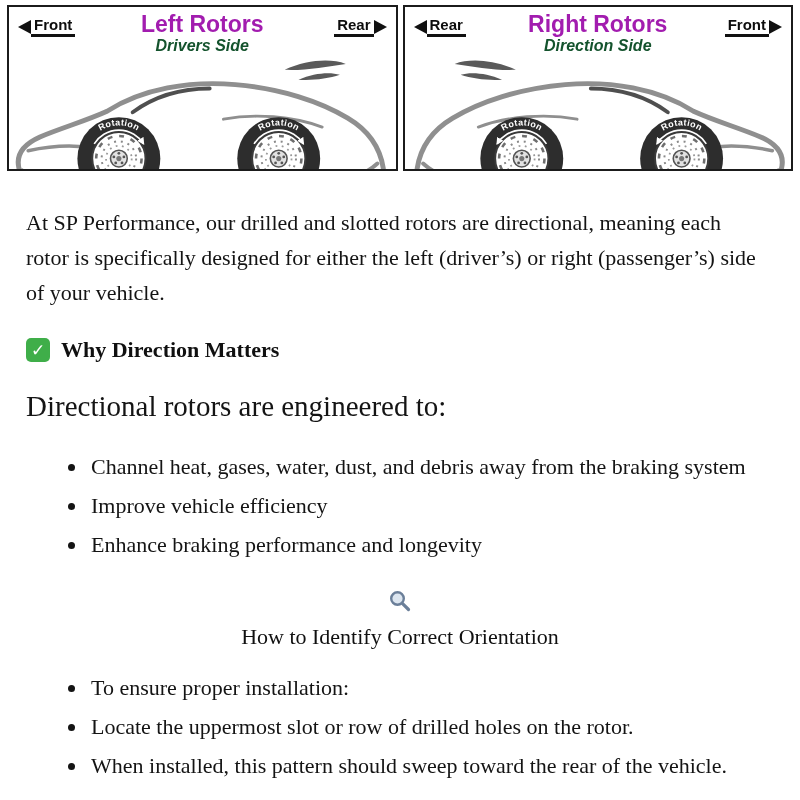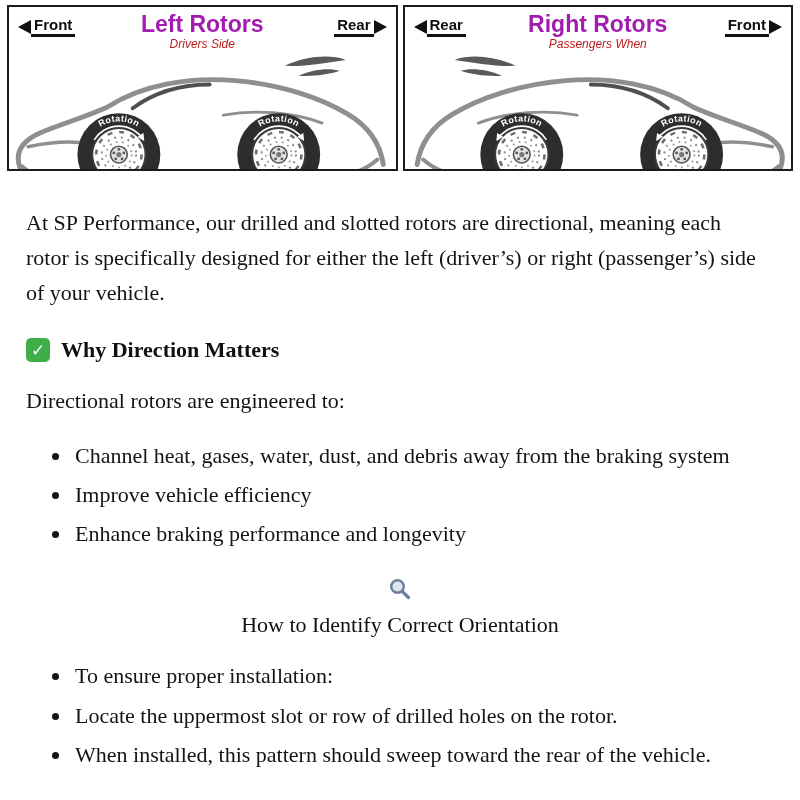--- a/index.html
+++ b/index.html
@@ -3,39 +3,39 @@
 <meta charset="utf-8">
 <style>
   html,body{margin:0;padding:0;background:#fff;}
   body{width:800px;color:#141414;font-family:"Liberation Serif",serif;}
 
   
   .diagram{display:flex;gap:5px;padding:5px 7px 0;}
   .panel{flex:1;border:2px solid #1b1b1b;background:#fff;position:relative;height:166px;box-sizing:border-box;overflow:hidden;}
   .panel-header{text-align:center;padding-top:5px;}
   .panel-title{font-family:"Liberation Sans",sans-serif;font-weight:bold;font-size:23px;line-height:1.05;color:#a21caf;}
-  .panel-subtitle{font-family:"Liberation Sans",sans-serif;font-weight:normal;font-style:italic;font-size:12px;color:#b91c1c;margin-top:1px;}
+  .panel-subtitle{font-family:"Liberation Sans",sans-serif;font-weight:bold;font-style:italic;font-size:16px;color:#14532d;margin-top:1px;}
   .dir-arrow{position:absolute;top:10px;display:flex;align-items:center;}
   .dir-arrow.left{left:9px;}
   .dir-arrow.right{right:9px;}
   .dir-arrow .lbl{font-family:"Liberation Sans",sans-serif;font-weight:bold;font-size:15px;line-height:1;border-bottom:3px solid #111;padding:0 3px 2px;color:#0d0d0d;}
   .tri{width:0;height:0;border-top:7px solid transparent;border-bottom:7px solid transparent;}
   .tri-l{border-right:13px solid #111;}
   .tri-r{border-left:13px solid #111;}
   .car-svg{display:block;width:100%;height:148px;margin-top:1px;}
   .rot-text{font-family:"Liberation Sans",sans-serif;font-size:9px;font-weight:bold;fill:#fff;letter-spacing:.4px;}
 
   
   .content{padding:16px 26px 30px;}
   .intro{font-size:22px;line-height:1.6;margin:18px 0 22px;max-width:735px;}
   .sec{display:flex;align-items:center;gap:11px;font-size:22px;margin:26px 0 20px;font-weight:bold;color:#101010;}
   .sec.light{font-weight:normal;flex-direction:column;}
-  .lead{font-size:22px;line-height:1.6;margin:0 0 20px;}
+  .lead{font-size:29px;line-height:1.6;margin:0 0 20px;}
   ul{margin:10px 0 0;padding-left:46px;list-style:disc;}
-  li{font-size:22px;line-height:1.6;margin:4px 0;padding-left:3px;max-width:690px;}
+  li{font-size:22px;line-height:1.6;margin:4px 16px;padding-left:3px;max-width:690px;}
   .check-badge{width:24px;height:24px;border-radius:5px;background:#3fae49;color:#fff;display:flex;align-items:center;justify-content:center;font-family:"DejaVu Sans",sans-serif;font-size:17px;font-weight:bold;flex:0 0 auto;}
   .mag-wrap{width:24px;height:24px;flex:0 0 auto;display:flex;align-items:center;justify-content:center;}
 </style>
 </head>
 <body>
 
 <div class="diagram">
 
   <section class="panel">
     <div class="dir-arrow left">
@@ -104,21 +104,21 @@
     <div class="dir-arrow left">
       <span class="tri tri-l"></span>
       <span class="lbl">Rear</span>
     </div>
     <div class="dir-arrow right">
       <span class="lbl">Front</span>
       <span class="tri tri-r"></span>
     </div>
     <div class="panel-header">
       <div class="panel-title">Right Rotors</div>
-      <div class="panel-subtitle">Passengers When</div>
+      <div class="panel-subtitle">Direction Side</div>
     </div>
     <svg class="car-svg" viewBox="0 0 385 150">
       <g transform="translate(385,0) scale(-1,1)">
         <g stroke="#8f8f8f" stroke-width="5" fill="none" stroke-linecap="round">
           <path d="M8 118 C2 102 10 90 28 82 C52 72 74 66 96 56 C132 33 180 25 226 29 C272 33 312 46 340 63 C362 76 373 94 376 114"></path>
           <path d="M10 116 C18 124 34 127 54 125" stroke-width="4"></path>
           <path d="M150 128 L230 128" stroke-width="4"></path>
           <path d="M312 128 C338 127 358 120 370 109" stroke-width="4"></path>
           <path d="M16 96 C44 90 66 90 86 94" stroke-width="3.5"></path>
           <path d="M122 57 C144 41 172 33 200 33" stroke="#4f4f4f" stroke-width="4"></path>

